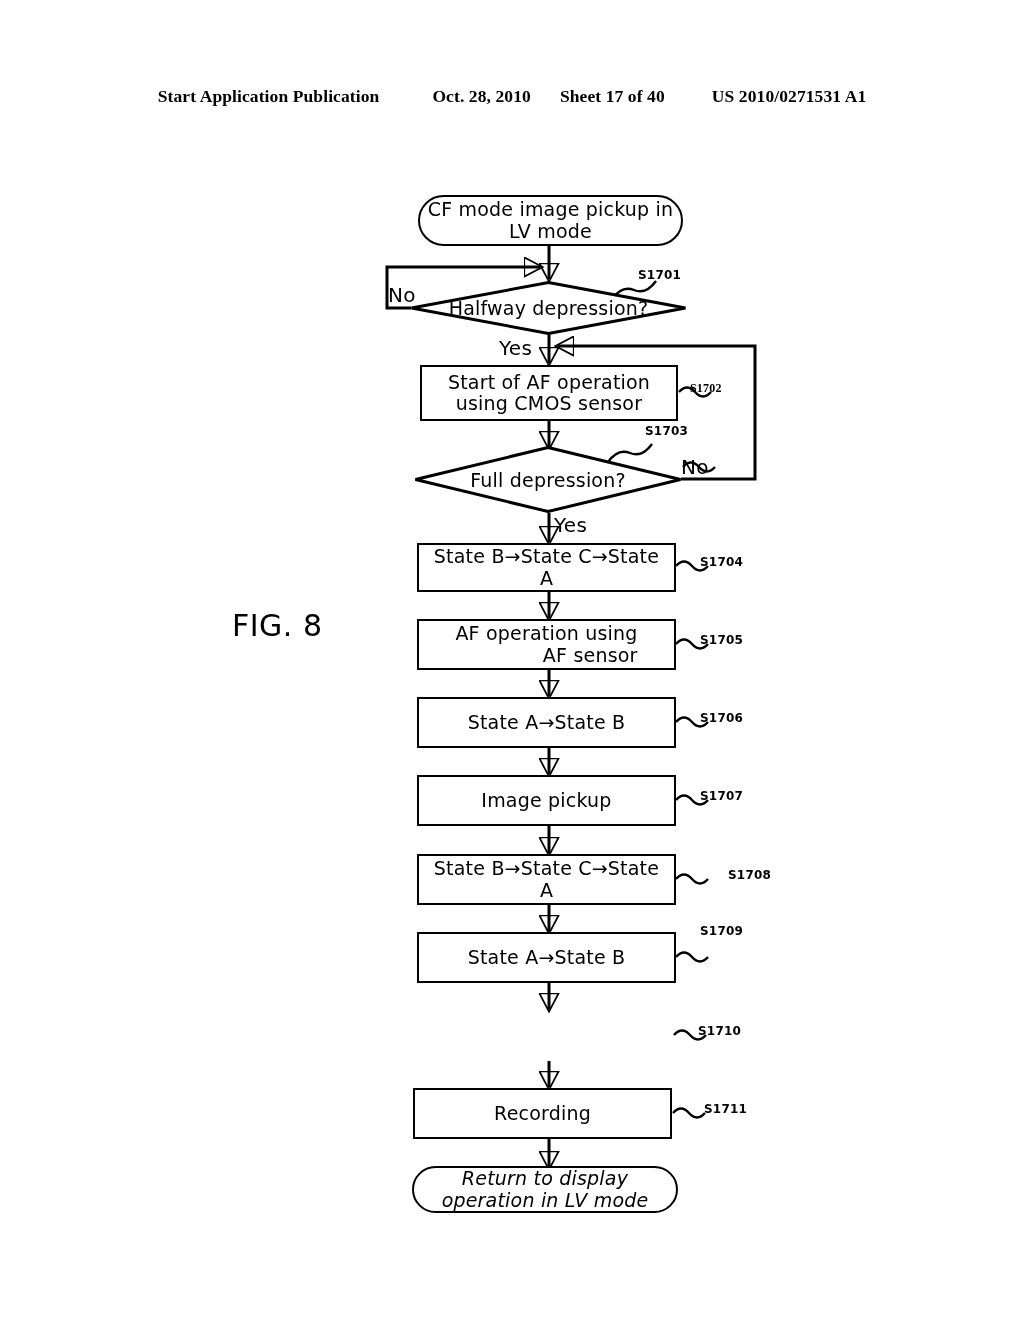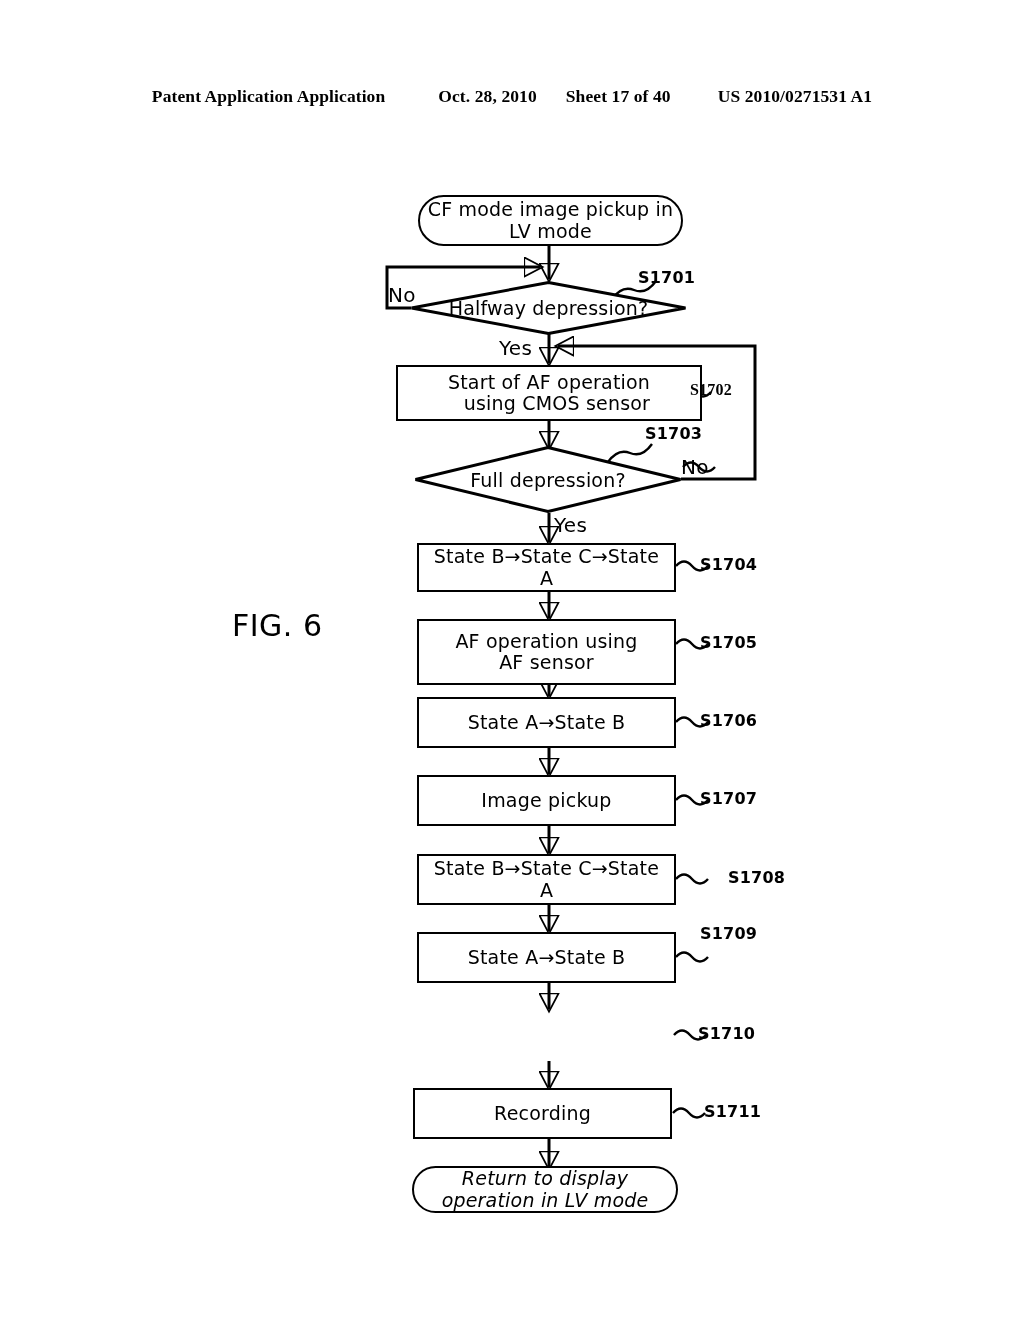--- a/index.html
+++ b/index.html
@@ -96,21 +96,21 @@
   }
   .decision .dec-text {
     position: relative;
     z-index: 2;
   }
 
   
   .step-label {
     position: absolute;
     font-family: "DejaVu Sans", sans-serif;
-    font-size: 16px;
+    font-size: 12px;
     font-weight: bold;
     letter-spacing: 0.2px;
     white-space: nowrap;
   }
 
   
   .branch-label {
     position: absolute;
     font-family: "DejaVu Sans", sans-serif;
     font-size: 20px;
@@ -129,30 +129,30 @@
   }
   #connectors line, #connectors path, #connectors polyline {
     stroke: #000;
     fill: none;
   }
 </style>
 </head>
 <body>
 
 <div id="page-header">
-  <span class="hdr-seg">Patent Application Application</span>
+  <span class="hdr-seg">Start Application Publication</span>
   <span class="gap-xl"></span>
   <span class="hdr-seg">Oct. 28, 2010</span>
   <span class="gap-md"></span>
   <span class="hdr-seg">Sheet 17 of 40</span>
   <span class="gap-lg"></span>
   <span class="hdr-seg">US 2010/0271531 A1</span>
 </div>
 
-<div id="fig-label">FIG. 6</div>
+<div id="fig-label">FIG. 8</div>
 
 <div id="flow">
 
   <svg id="connectors" viewBox="0 0 1024 1320" width="1024" height="1320" xmlns="http://www.w3.org/2000/svg">
     <defs>
       <marker id="arrow" viewBox="0 0 12 12" refX="9" refY="6" markerWidth="7" markerHeight="7" orient="auto-start-reverse">
         <path d="M 0 0.5 L 10.5 6 L 0 11.5 z" fill="#000"></path>
       </marker>
     </defs>
 
@@ -202,33 +202,33 @@
   <div class="node terminator" style="left:418px; top:195px; width:265px; height:51px;">CF mode image pickup in
 LV mode</div>
 
   <div class="decision" style="left:410px; top:281px; width:277px; height:54px;">
     <svg width="277" height="54" viewBox="0 0 277 54" xmlns="http://www.w3.org/2000/svg">
       <polygon points="138.5,1.5 275.5,27 138.5,52.5 1.5,27" fill="#fff" stroke="#000" stroke-width="3"></polygon>
     </svg>
     <span class="dec-text">Halfway depression?</span>
   </div>
 
-  <div class="node" style="left:396px; top:365px; width:306px; height:56px;text-align:right;">Start of AF operation
+  <div class="node" style="left:420px; top:365px; width:258px; height:56px;">Start of AF operation
 using CMOS sensor</div>
 
   <div class="decision" style="left:414px; top:446px; width:268px; height:67px;">
     <svg width="268" height="67" viewBox="0 0 268 67" xmlns="http://www.w3.org/2000/svg">
       <polygon points="134,1.5 266.5,33.5 134,65.5 1.5,33.5" fill="#fff" stroke="#000" stroke-width="3"></polygon>
     </svg>
     <span class="dec-text">Full depression?</span>
   </div>
 
   <div class="node" style="left:417px; top:543px; width:259px; height:49px;">State B→State C→State A</div>
 
-  <div class="node" style="left:417px; top:619px; width:259px; height:66px;">AF operation using
+  <div class="node" style="left:417px; top:619px; width:259px; height:51px;text-align:right;">AF operation using
 AF sensor</div>
 
   <div class="node" style="left:417px; top:697px; width:259px; height:51px;">State A→State B</div>
 
   <div class="node" style="left:417px; top:775px; width:259px; height:51px;">Image pickup</div>
 
   <div class="node" style="left:417px; top:854px; width:259px; height:51px;">State B→State C→State A</div>
 
   <div class="node" style="left:417px; top:932px; width:259px; height:51px;">State A→State B</div>
 

